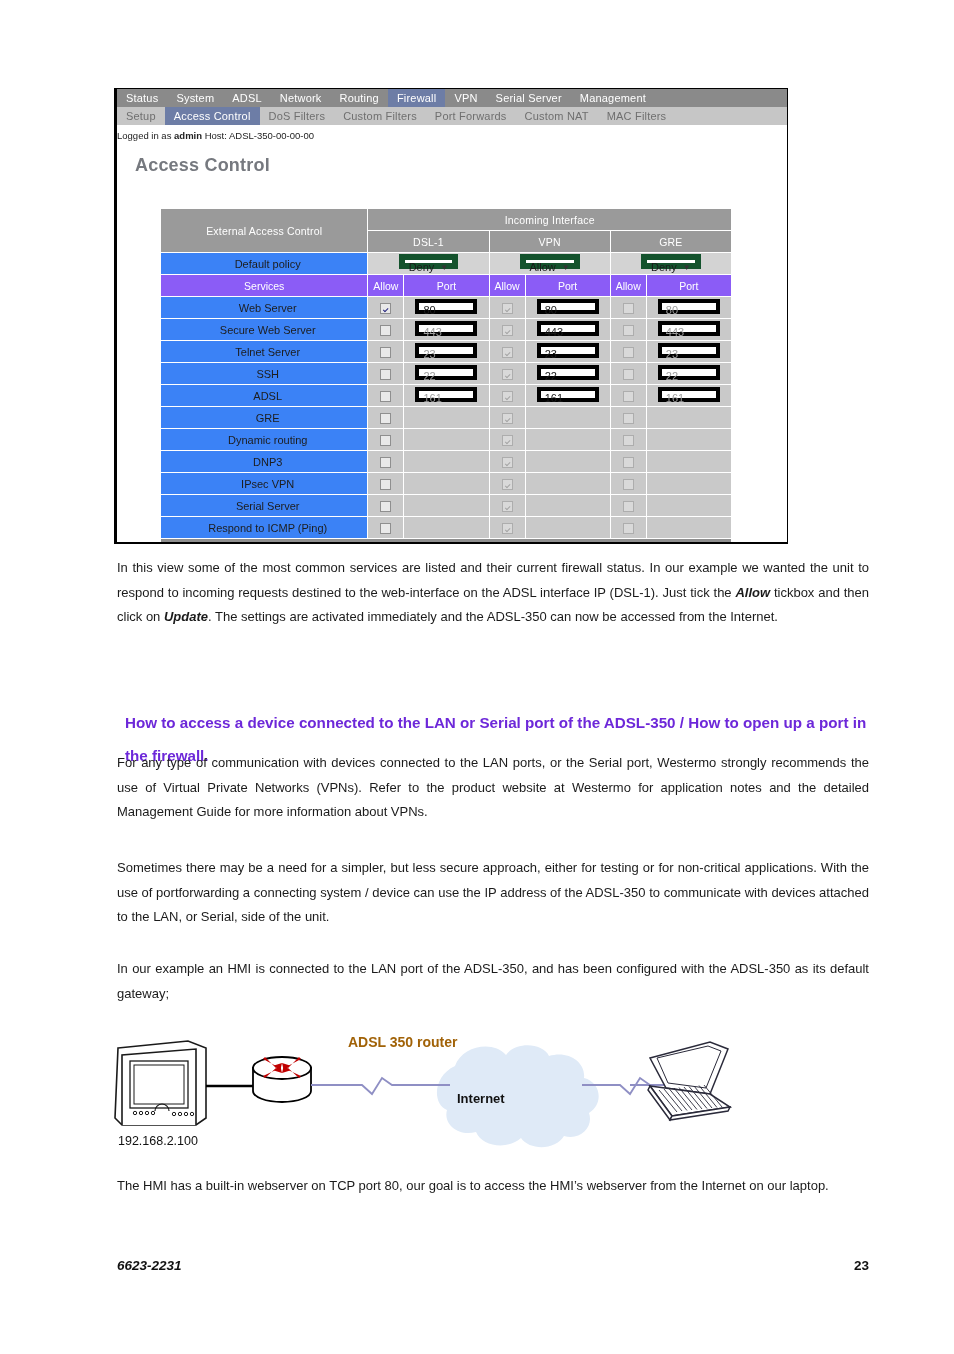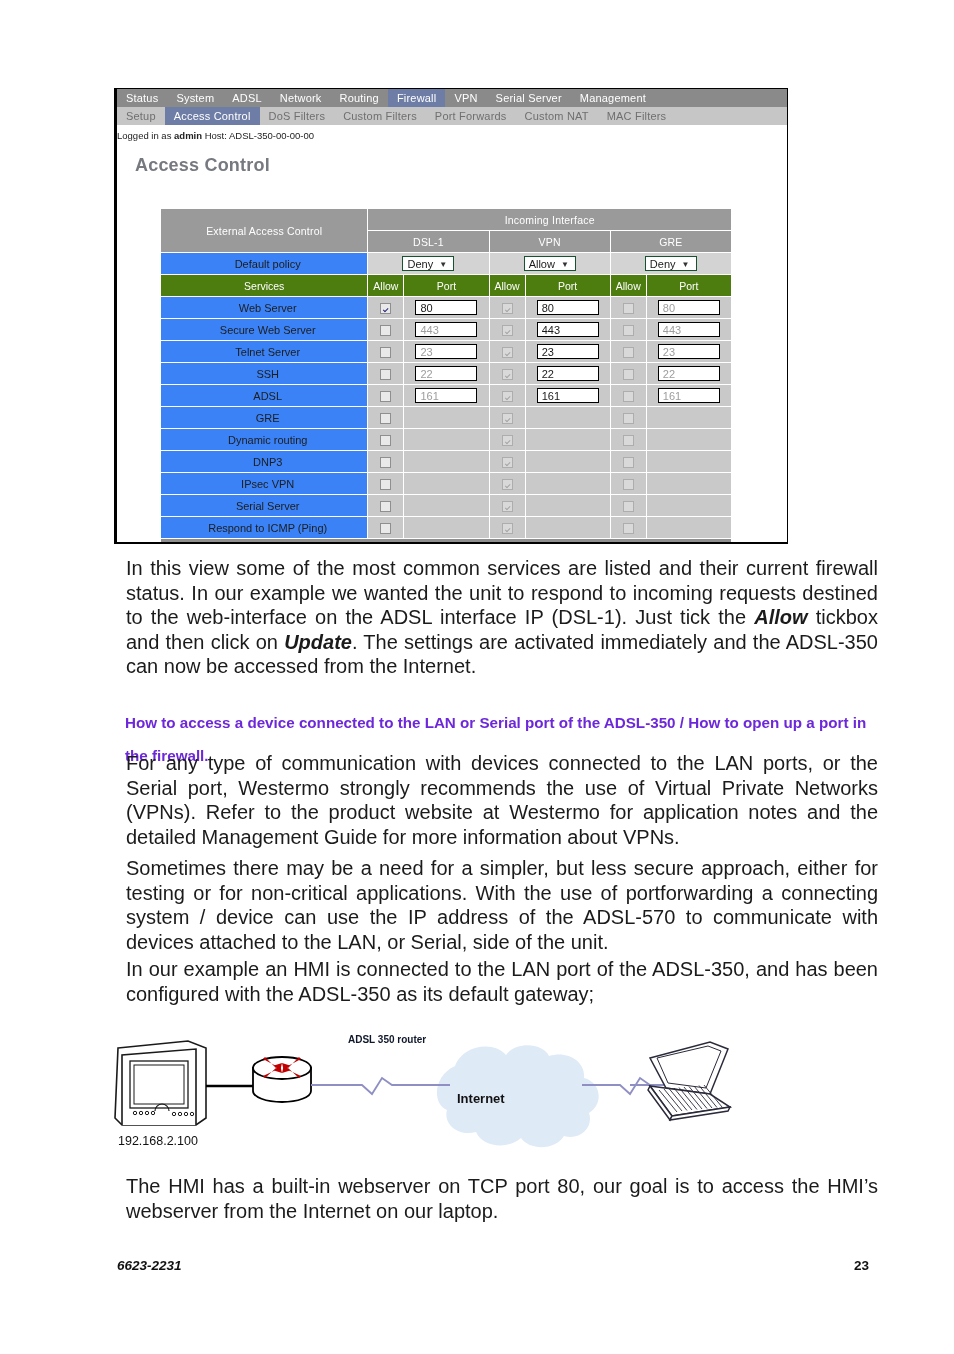--- a/index.html
+++ b/index.html
@@ -109,21 +109,21 @@
     font-weight: normal;
     vertical-align: middle;
   }
   .hdr-dark {
     background: #9a9a9a;
     color: #ffffff;
     font-size: 10.5px;
     letter-spacing: .2px;
   }
   .hdr-grey {
-    background: #4d7c0f;
+    background: #8b5cf6;
     color: #ffffff;
   }
   .cell-label {
     background: #3b82f6;
     color: #1d1d1d;
     text-align: left;
     padding-left: 7px !important;
     font-size: 11px;
   }
   .cell-chk {
@@ -167,37 +167,37 @@
     border-bottom-color: #a6a6a6;
   }
 
   
   .portbox {
     display: inline-block;
     width: 62px;
     height: 15px;
     line-height: 15px;
     background: #ffffff;
-    border: 1px solid #000000;
+    border: 4px solid #000000;
     box-sizing: border-box;
     text-align: left;
     padding-left: 4px;
     font-size: 11px;
     color: #1a1a1a;
   }
   .portbox.muted { color: #9d9d9d; }
 
   
   .selbox {
     display: inline-block;
     min-width: 52px;
     height: 15px;
     line-height: 15px;
     background: #ffffff;
-    border: 1px solid #14532d;
+    border: 6px solid #14532d;
     box-sizing: border-box;
     font-size: 11px;
     color: #1a1a1a;
     padding: 0 4px;
     position: relative;
     text-align: left;
   }
   .selbox .caret {
     display: inline-block;
     margin-left: 6px;
@@ -228,24 +228,24 @@
     padding: 0 9px;
     box-sizing: border-box;
     border-radius: 1px;
   }
   .btn.reset { left: 7px; }
   .btn.update { right: 7px; }
 
   
   .body-text {
     position: absolute;
-    left: 126px;
+    left: 117px;
     width: 752px;
     font-family: "Liberation Sans", sans-serif;
-    font-size: 20px;
+    font-size: 13px;
     line-height: 24.6px;
     color: #1b1b1b;
     text-align: justify;
   }
   .body-text i { font-style: italic; font-weight: bold; }
 
   h2.section-title {
     position: absolute;
     left: 117px;
     width: 752px;
@@ -261,23 +261,23 @@
     position: absolute;
     left: 110px;
     top: 1028px;
     width: 630px;
     height: 135px;
   }
   .diagram .label-router {
     position: absolute;
     left: 238px;
     top: 6px;
-    font-size: 10px;
+    font-size: 14px;
     font-weight: bold;
-    color: #0f172a;
+    color: #a16207;
   }
   .diagram .label-ip {
     position: absolute;
     left: 8px;
     top: 106px;
     font-size: 12.5px;
     color: #111;
   }
   .diagram .label-internet {
     position: absolute;
@@ -484,21 +484,21 @@
 </div>
 
 <div class="body-text" style="top:556px;">
   <span>In this view some of the most common services are listed and their current firewall status. In our example we wanted the unit to respond to incoming requests destined to the web-interface on the ADSL interface IP (DSL-1). Just tick the </span><i>Allow</i><span> tickbox and then click on </span><i>Update</i><span>. The settings are activated immediately and the ADSL-350 can now be accessed from the Internet.</span>
 </div>
 
 <h2 class="section-title" style="top:698px;">How to access a device connected to the LAN or Serial port of the ADSL-350 / How to open up a port in the firewall.</h2>
 
 <div class="body-text" style="top:751px;">For any type of communication with devices connected to the LAN ports, or the Serial port, Westermo strongly recommends the use of Virtual Private Networks (VPNs). Refer to the product website at Westermo for application notes and the detailed Management Guide for more information about VPNs.</div>
 
-<div class="body-text" style="top:856px;">Sometimes there may be a need for a simpler, but less secure approach, either for testing or for non-critical applications. With the use of portforwarding a connecting system / device can use the IP address of the ADSL-570 to communicate with devices attached to the LAN, or Serial, side of the unit.</div>
+<div class="body-text" style="top:856px;">Sometimes there may be a need for a simpler, but less secure approach, either for testing or for non-critical applications. With the use of portforwarding a connecting system / device can use the IP address of the ADSL-350 to communicate with devices attached to the LAN, or Serial, side of the unit.</div>
 
 <div class="body-text" style="top:957px;">In our example an HMI is connected to the LAN port of the ADSL-350, and has been configured with the ADSL-350 as its default gateway;</div>
 
 <div class="diagram">
   <span class="label-router">ADSL 350 router</span>
   <span class="label-ip">192.168.2.100</span>
   <span class="label-internet">Internet</span>
 
   <svg width="630" height="135" viewBox="0 0 630 135">
 

